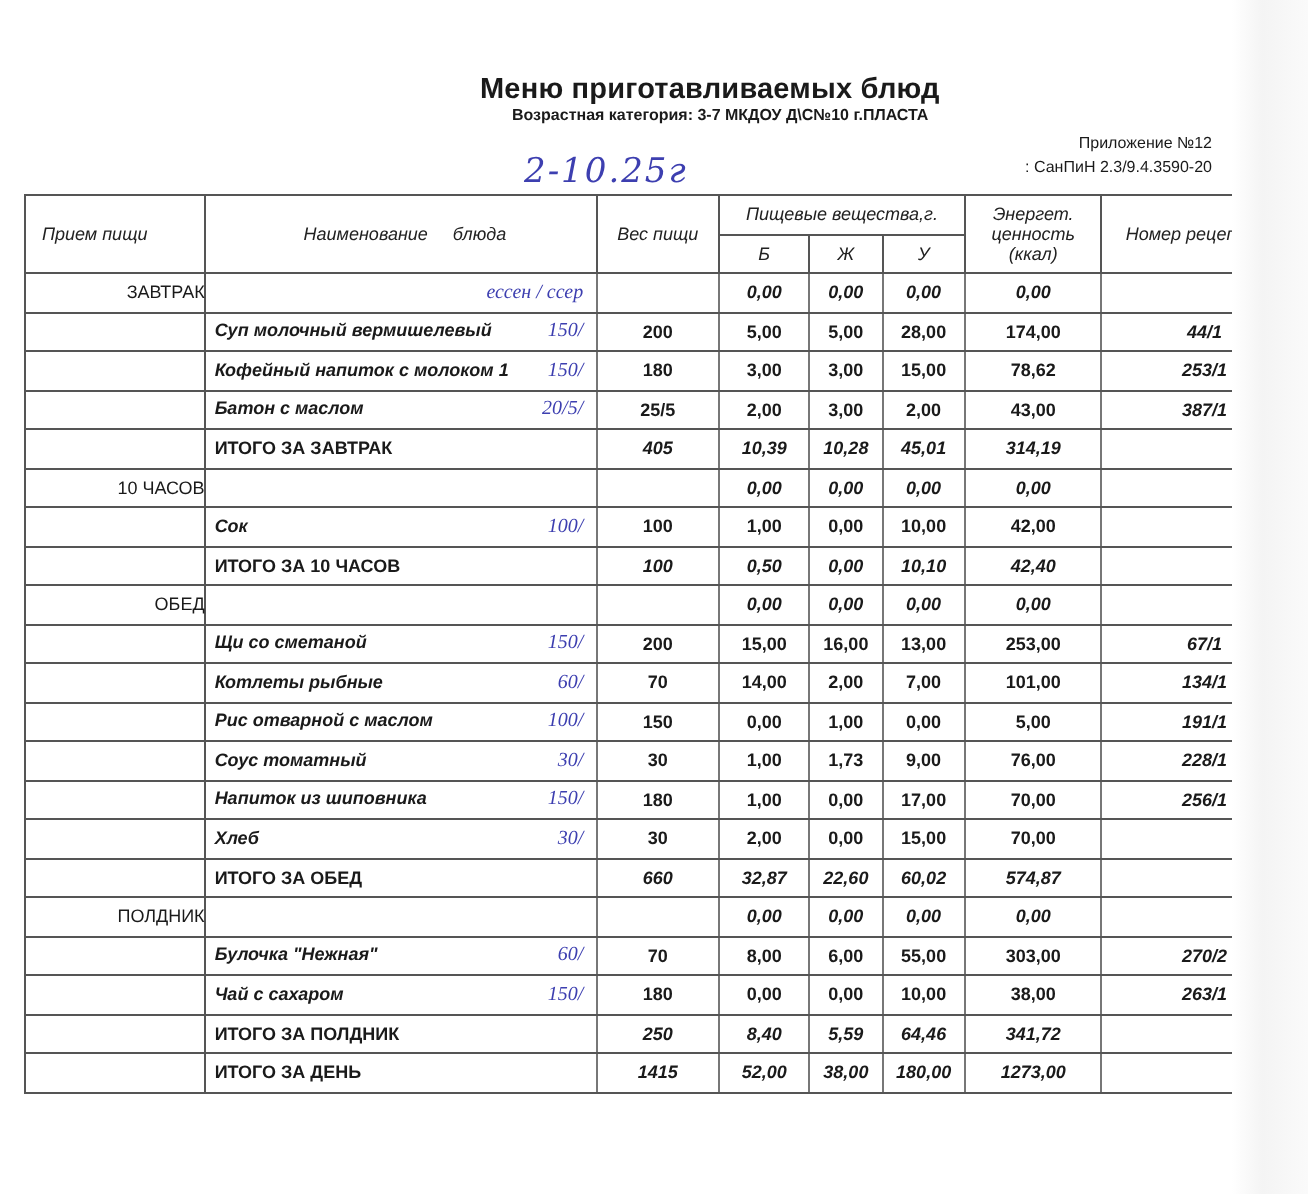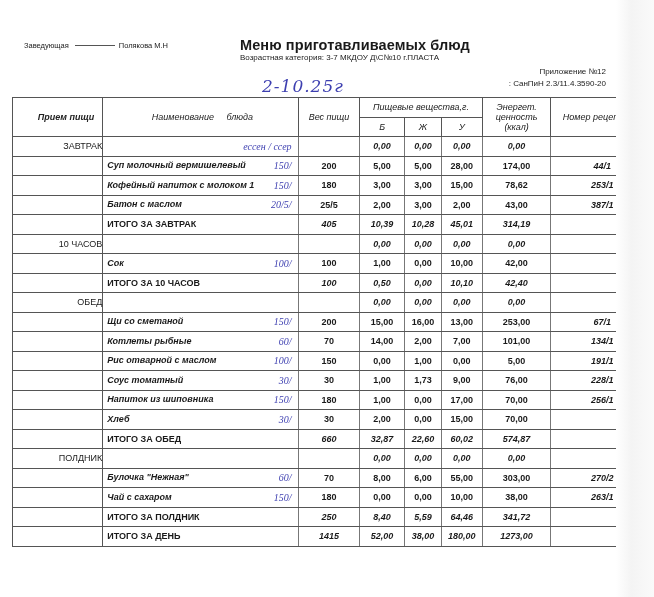--- a/index.html
+++ b/index.html
@@ -4,21 +4,21 @@
 <style>
   html, body { margin: 0; padding: 0; }
   body {
     width: 654px; height: 597px; background: #ffffff; position: relative; overflow: hidden;
     font-family: "Liberation Sans", sans-serif; color: #1a1a1a;
   }
   .approve { position: absolute; left: 24px; top: 40px; font-size: 7.5px; line-height: 12px; }
   .approve .lbl { font-weight: bold; }
   .approve .line { display: inline-block; width: 40px; border-bottom: 1px solid #555; margin: 0 4px 0 6px; vertical-align: 2px; }
   .title { position: absolute; left: 240px; top: 37px; font-size: 14.5px; font-weight: bold; letter-spacing: 0.1px; }
-  .subtitle { position: absolute; left: 240px; top: 53px; font-size: 8px; font-weight: normal; }
+  .subtitle { position: absolute; left: 256px; top: 53px; font-size: 8px; font-weight: bold; }
   .appendix { position: absolute; right: 48px; top: 66px; font-size: 8px; text-align: right; line-height: 12px; }
   .handdate { position: absolute; left: 262px; top: 76px; font-family: "DejaVu Serif", serif; font-style: italic; font-size: 17px; color: #3d3fb0; letter-spacing: 1px; }
 
   table.menu { position: absolute; left: 12px; top: 97px; border-collapse: collapse; font-size: 9px; }
   table.menu td { border: 1px solid #555; padding: 0; height: 18.5px; vertical-align: middle; white-space: nowrap; }
   table.menu tr.body td { border-left: none; border-right: none; }
   table.menu tr.body td.c-meal { border-right: 1px solid #555; border-left: 1px solid #555; text-align: right; }
   table.menu tr.body td.c-name { border-right: 1px solid #777; }
   table.menu tr.body td.c-w, table.menu tr.body td.c-b, table.menu tr.body td.c-f, table.menu tr.body td.c-u, table.menu tr.body td.c-e { border-right: 1px solid #777; }
   table.menu tr.body td.c-r { border-right: 1px solid #777; text-align: center; }
@@ -37,37 +37,34 @@
   tr.section td.c-meal { font-weight: normal; }
   .hw { color: #3d3fb0; font-family: Liberation Serif, serif; font-style: italic; font-weight: normal; font-size: 10px; float: right; margin-right: 6px; }
   .hdr-top td { height: 24px; }
   .hdr-bot td { height: 38px; }
   .edge { position: absolute; right: 0; top: 0; width: 38px; height: 597px; background: linear-gradient(90deg, #fff 0%, #f4f4f4 40%, #fafafa 100%); }
 </style>
 </head>
 <body>
 
 <div class="approve">
-  <div>
-    <span>Заведующая</span><span class="line"></span><span>Полякова М.Н</span>
-  </div>
 </div>
 
 <div class="title">Меню приготавливаемых блюд</div>
 <div class="subtitle">Возрастная категория: 3-7 МКДОУ Д\С№10 г.ПЛАСТА</div>
 <div class="appendix">
   <div>Приложение №12</div>
-  <div>: СанПиН 2.3/11.4.3590-20</div>
+  <div>: СанПиН 2.3/9.4.3590-20</div>
 </div>
 <div class="handdate">2-10.25г</div>
 
 <table class="menu">
   <tbody id="tbody">
     <tr class="hdr-top">
-      <td class="c-meal h" rowspan="2" style="white-space:normal;text-align:right;padding:0 8px!important;font-weight:bold;">Прием пищи</td>
+      <td class="c-meal h" rowspan="2" style="white-space:normal;text-align:left;padding:0 8px!important;font-weight:normal;">Прием пищи</td>
       <td class="c-name h" rowspan="2" style="font-weight:normal;white-space:pre;">Наименование     блюда</td>
       <td class="c-w h" rowspan="2" style="white-space:normal;font-weight:normal;padding:0 6px;">Вес пищи</td>
       <td class="h" colspan="3">Пищевые вещества,г.</td>
       <td class="c-e h" rowspan="2" style="white-space:normal;font-weight:normal;padding:0 4px;">Энергет. ценность (ккал)</td>
       <td class="c-r h" rowspan="2" style="white-space:normal;font-weight:normal;padding:0 10px;">Номер рецептуры</td>
     </tr>
     <tr class="hdr-bot">
       <td class="c-b h" style="font-weight:normal;">Б</td>
       <td class="c-f h" style="font-weight:normal;">Ж</td>
       <td class="c-u h" style="font-weight:normal;">У</td>

